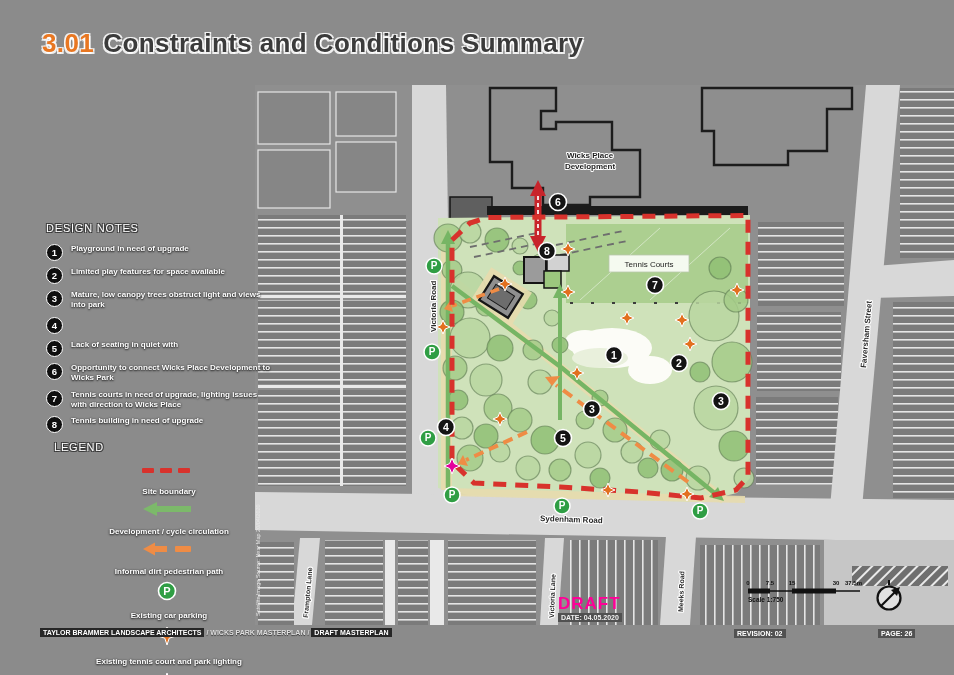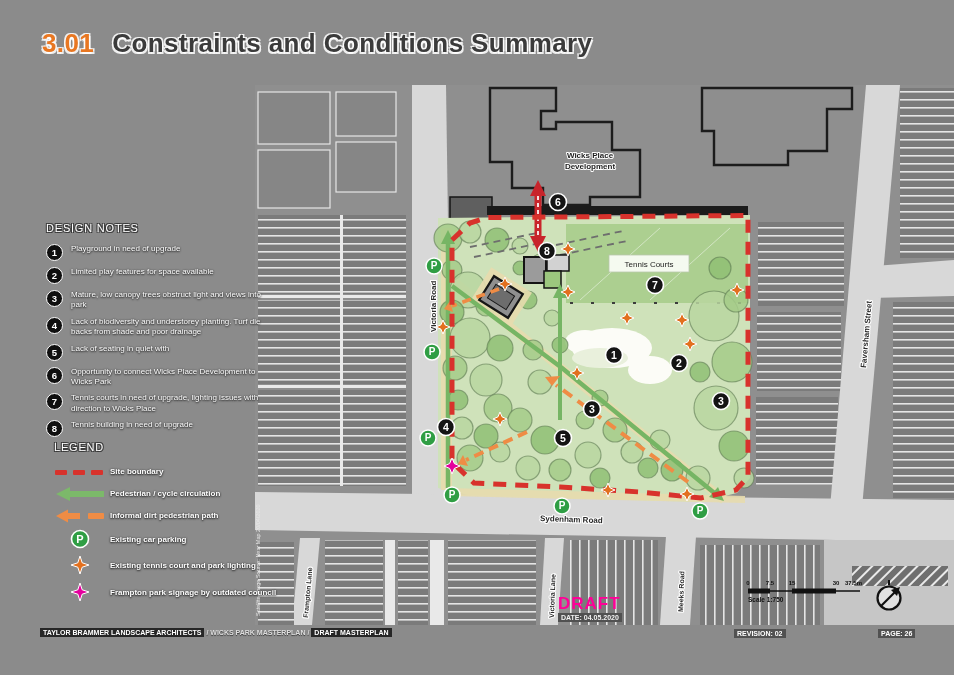--- a/index.html
+++ b/index.html
@@ -2,32 +2,32 @@
 <html><head>
 <meta charset="utf-8">
 <style>
   html,body{margin:0;padding:0;background:#6e6e6e;}
   .sheet{position:relative;width:954px;height:675px;background:#8b8b8b;overflow:hidden;
          font-family:"Liberation Sans",sans-serif;}
   svg{font-family:"Liberation Sans",sans-serif;}
   .title{position:absolute;left:42px;top:28px;font-size:26px;font-weight:bold;color:#3b3b3b;letter-spacing:.4px;
          text-shadow:-1.5px -1.5px 0 rgba(255,255,255,.85),1.5px -1.5px 0 rgba(255,255,255,.85),
                      -1.5px 1.5px 0 rgba(255,255,255,.85),1.5px 1.5px 0 rgba(255,255,255,.85);}
-  .title .num{color:#e87722;margin-right:18px;}
+  .title .num{color:#e87722;margin-right:9px;}
   .panel{position:absolute;left:46px;width:230px;color:#fff;}
   .notes-panel{top:222px;}
   .legend-panel{top:441px;margin-left:8px;}
   .panel-heading{font-size:11px;font-weight:normal;letter-spacing:.8px;margin-bottom:10px;
          text-shadow:-1px -1px 0 #3a3a3a,1px -1px 0 #3a3a3a,-1px 1px 0 #3a3a3a,1px 1px 0 #3a3a3a;}
   .note-row{display:flex;gap:8px;margin-bottom:6px;align-items:flex-start;}
   .badge{width:15px;height:15px;border-radius:50%;background:#0f0f0f;border:1.5px solid #fff;color:#fff;
          font-size:9.5px;font-weight:bold;display:flex;align-items:center;justify-content:center;flex:0 0 auto;}
-  .note-text{font-size:8px;font-weight:normal;line-height:1.3;max-width:200px;
+  .note-text{font-size:8px;font-weight:bold;line-height:1.3;max-width:200px;
          text-shadow:0 1px 2px rgba(0,0,0,.75),0 0 2px rgba(0,0,0,.55);}
-  .legend-row{display:flex;align-items:center;margin-bottom:5px;min-height:17px;}
+  .legend-row{display:flex;gap:10px;align-items:center;margin-bottom:5px;min-height:17px;flex-direction:column;}
   .sym{width:56px;flex:0 0 auto;display:flex;align-items:center;}
   .legend-text{font-size:8px;font-weight:bold;
          text-shadow:0 1px 2px rgba(0,0,0,.75),0 0 2px rgba(0,0,0,.55);}
   .footer-left{position:absolute;left:40px;top:629px;font-size:7px;font-weight:bold;white-space:nowrap;}
   .fseg.dark{background:#262626;color:#fff;padding:1px 3px;}
   .fseg.mid{color:#dedede;padding:1px 2px;text-shadow:0 1px 1px rgba(0,0,0,.6);}
   .draft-stamp{position:absolute;left:558px;top:594px;font-size:17px;font-weight:bold;color:#ff0098;letter-spacing:1px;}
   .date-line{position:absolute;left:558px;top:613px;font-size:7px;font-weight:bold;color:#f2f2f2;background:#515151;padding:1px 3px;}
   .revision{position:absolute;left:734px;top:629px;font-size:7px;font-weight:bold;color:#fff;background:#515151;padding:1px 3px;}
   .page-num{position:absolute;left:878px;top:629px;font-size:7px;font-weight:bold;color:#fff;background:#515151;padding:1px 3px;}
@@ -362,21 +362,20 @@
         <div class="note-row">
           <span class="badge">2</span>
           <span class="note-text">Limited play features for space available</span>
         </div>
         <div class="note-row">
           <span class="badge">3</span>
           <span class="note-text">Mature, low canopy trees obstruct light and views into park</span>
         </div>
         <div class="note-row">
           <span class="badge">4</span>
-          <span class="note-text">Lack of biodiversity and understorey planting. Turf die backs from shade and poor drainage</span>
         </div>
         <div class="note-row">
           <span class="badge">5</span>
           <span class="note-text">Lack of seating in quiet with</span>
         </div>
         <div class="note-row">
           <span class="badge">6</span>
           <span class="note-text">Opportunity to connect Wicks Place Development to Wicks Park</span>
         </div>
         <div class="note-row">
@@ -404,21 +403,21 @@
             </svg>
           </span>
           <span class="legend-text">Site boundary</span>
         </div>
         <div class="legend-row">
           <span class="sym">
             <svg width="52" height="16" viewBox="0 0 52 16">
               <path d="M2 8 L16 1 L16 5 L50 5 L50 11 L16 11 L16 15 Z" fill="#7cb96a"></path>
             </svg>
           </span>
-          <span class="legend-text">Pedestrian / cycle circulation</span>
+          <span class="legend-text">Development / cycle circulation</span>
         </div>
         <div class="legend-row">
           <span class="sym">
             <svg width="52" height="16" viewBox="0 0 52 16">
               <path d="M2 8 L14 1.5 L14 5 L26 5 L26 11 L14 11 L14 14.5 Z" fill="#ef8c45"></path>
               <rect x="34" y="5" width="16" height="6" rx="1" fill="#ef8c45"></rect>
             </svg>
           </span>
           <span class="legend-text">Informal dirt pedestrian path</span>
         </div>

